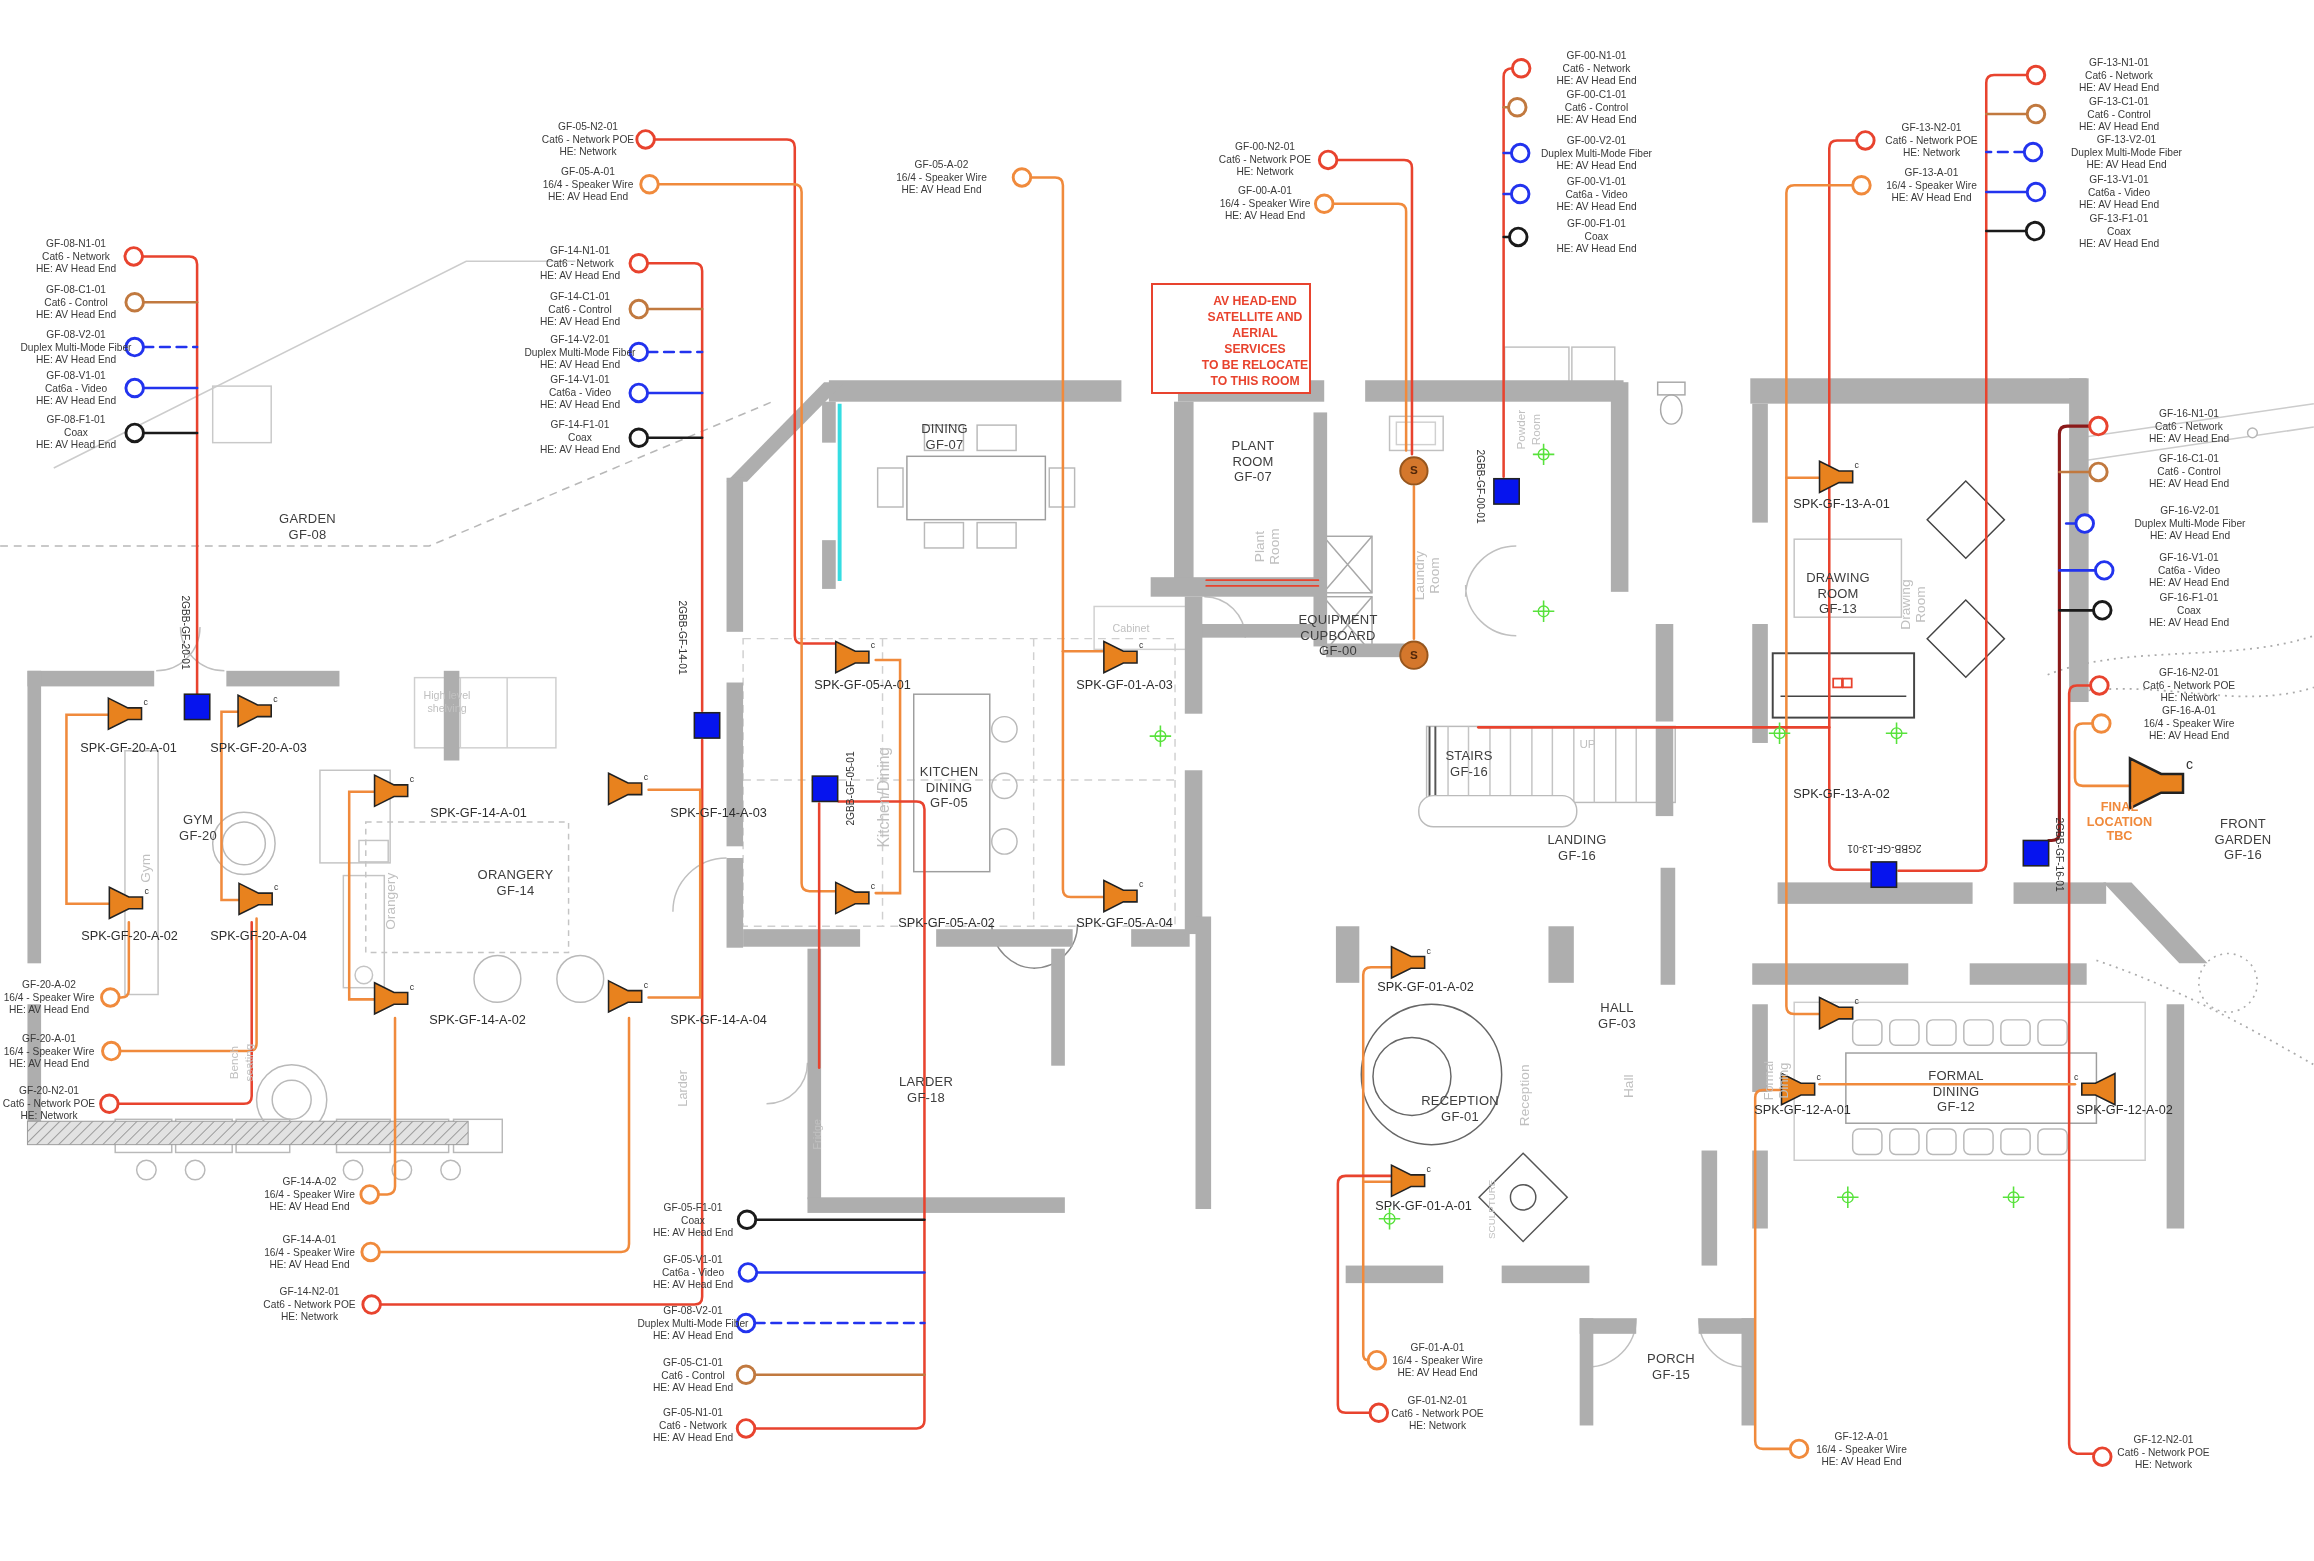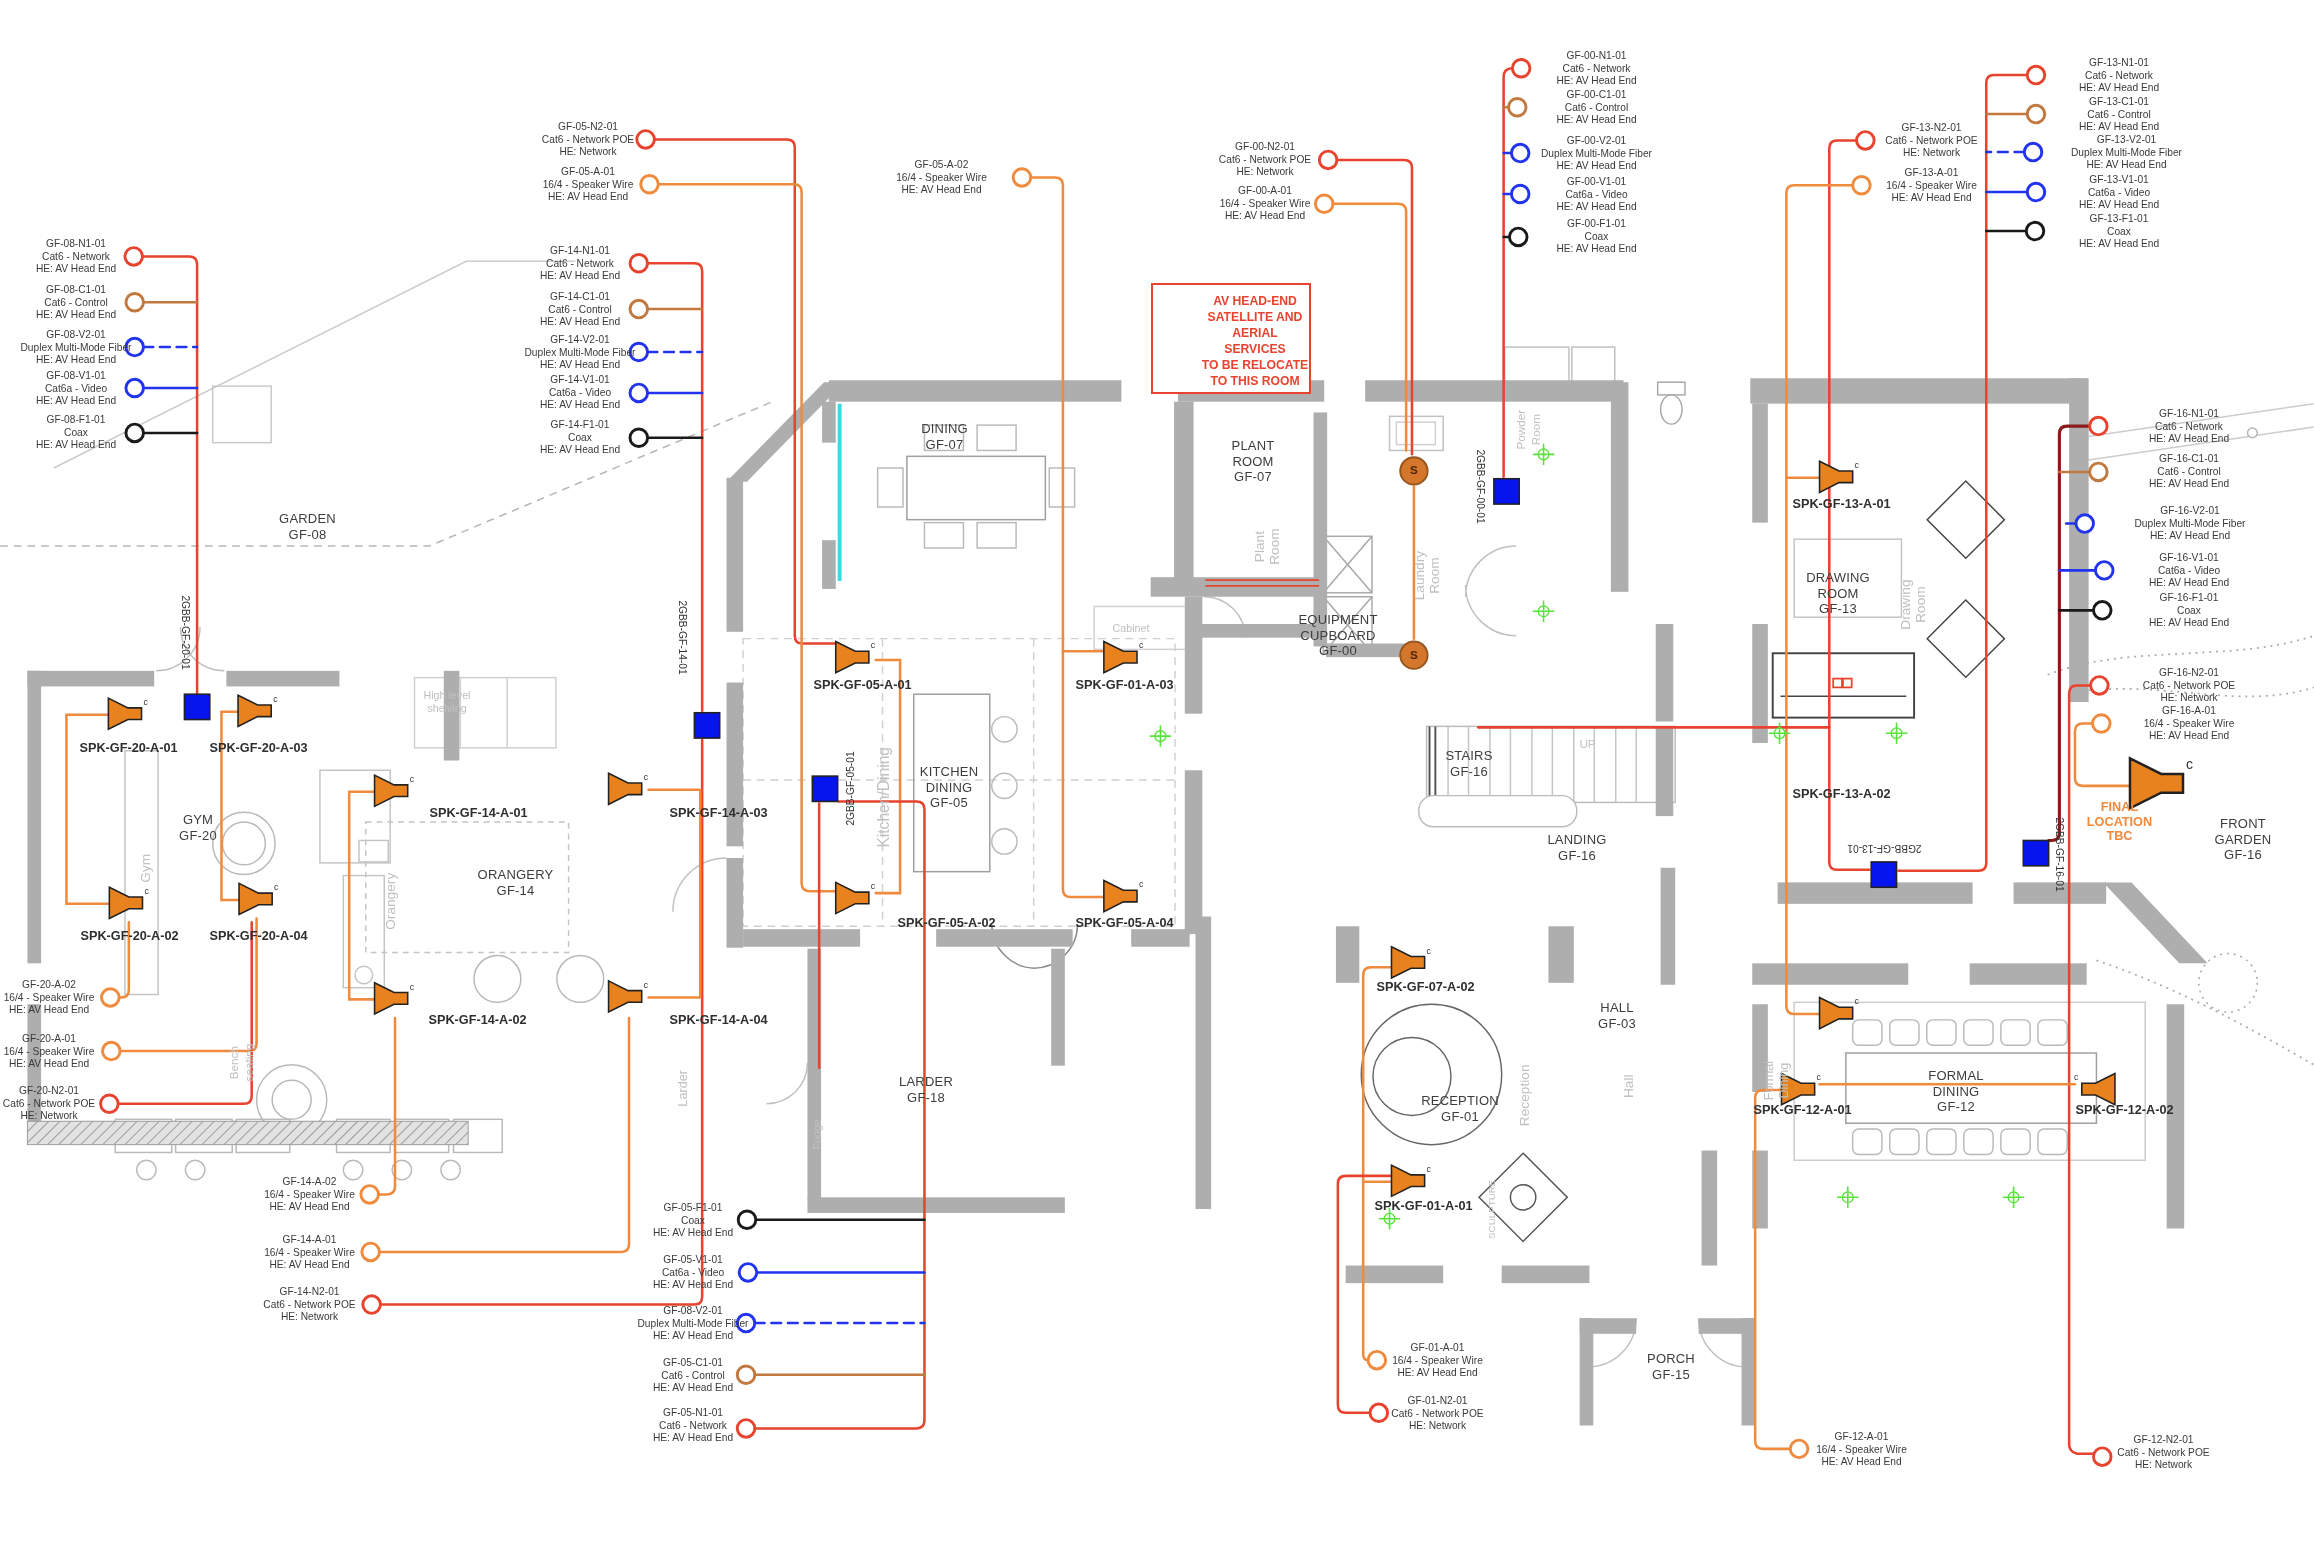--- a/index.html
+++ b/index.html
@@ -1,21 +1,21 @@
 <!DOCTYPE html>
 <html><head>
 <meta charset="utf-8">
 <style>
   html,body{margin:0;padding:0;background:#fff;}
   #canvas{position:relative;width:2314px;height:1561px;background:#fff;overflow:hidden;
           font-family:"Liberation Sans",sans-serif;}
   #plan{position:absolute;left:0;top:0;}
   .lbl{position:absolute;font-size:10.2px;line-height:12.7px;text-align:center;color:#3a3a3a;}
   .lbl span{display:block;}
-  .spk{position:absolute;font-size:12.7px;color:#2e2e2e;text-align:center;width:127px;white-space:nowrap;font-weight:bold;}
+  .spk{position:absolute;font-size:12.7px;color:#2e2e2e;text-align:center;width:127px;white-space:nowrap;}
   .room{position:absolute;text-align:center;color:#3d3d3d;font-size:13px;line-height:15.6px;letter-spacing:0.2px;}
   .room span{display:block;}
   .u{position:absolute;color:#c0c0c0;text-align:center;line-height:14.6px;}
   .r-90{transform:rotate(-90deg);}
   .r90{transform:rotate(90deg);}
   .r180{transform:rotate(180deg);}
   .pl{position:absolute;font-size:10.2px;color:#333;text-align:center;white-space:nowrap;width:107px;}
   .s-lbl{position:absolute;font-size:11.7px;font-weight:700;color:#50260a;}
   .note{position:absolute;left:1151px;top:283px;width:156px;height:99px;border:2px solid #e8432e;
         color:#e8432e;font-size:12.2px;line-height:16px;font-weight:700;text-align:center;padding-top:7.8px;background:#fff;}
@@ -694,21 +694,21 @@
 <div class="spk" style="left:415px;top:806px">SPK-GF-14-A-01</div>
 <div class="spk" style="left:655px;top:806px">SPK-GF-14-A-03</div>
 <div class="spk" style="left:414px;top:1013px">SPK-GF-14-A-02</div>
 <div class="spk" style="left:655px;top:1013px">SPK-GF-14-A-04</div>
 <div class="spk" style="left:799px;top:678px">SPK-GF-05-A-01</div>
 <div class="spk" style="left:1061px;top:678px">SPK-GF-01-A-03</div>
 <div class="spk" style="left:883px;top:916px">SPK-GF-05-A-02</div>
 <div class="spk" style="left:1061px;top:916px">SPK-GF-05-A-04</div>
 <div class="spk" style="left:1778px;top:497px">SPK-GF-13-A-01</div>
 <div class="spk" style="left:1778px;top:787px">SPK-GF-13-A-02</div>
-<div class="spk" style="left:1362px;top:980px">SPK-GF-07-A-02</div>
+<div class="spk" style="left:1362px;top:980px">SPK-GF-01-A-02</div>
 <div class="spk" style="left:1360px;top:1199px">SPK-GF-01-A-01</div>
 <div class="spk" style="left:1739px;top:1103px">SPK-GF-12-A-01</div>
 <div class="spk" style="left:2061px;top:1103px">SPK-GF-12-A-02</div>
 
 <div class="room" style="left:244px;top:511px;width:127px">
       <span>GARDEN</span>
       <span>GF-08</span>
     </div>
 <div class="room" style="left:878px;top:421px;width:133px">
       <span>DINING</span>

